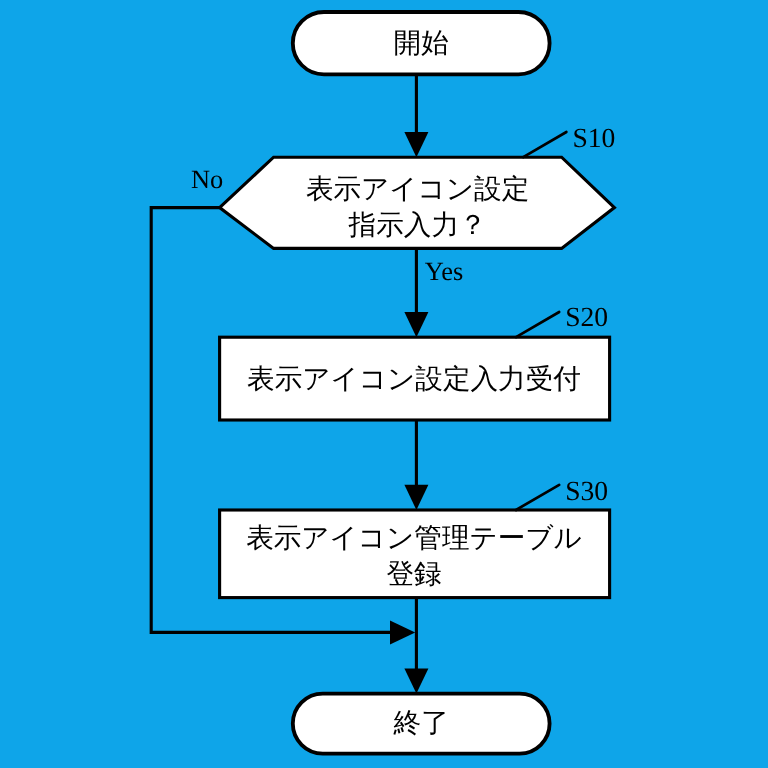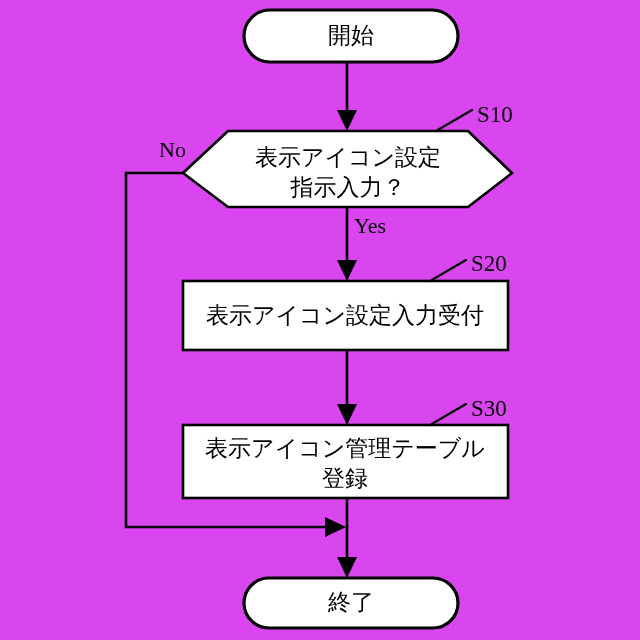--- a/index.html
+++ b/index.html
@@ -8,21 +8,21 @@
     padding: 0;
     background: #ffffff;
   }
   body {
     font-family: "Liberation Sans", sans-serif;
   }
   #canvas {
     position: relative;
     width: 640px;
     height: 640px;
-    background: #d946ef;
+    background: #0ea5e9;
     overflow: hidden;
   }
   #flow-svg {
     position: absolute;
     top: 0;
     left: 0;
     width: 640px;
     height: 640px;
   }
   .node-shape {

